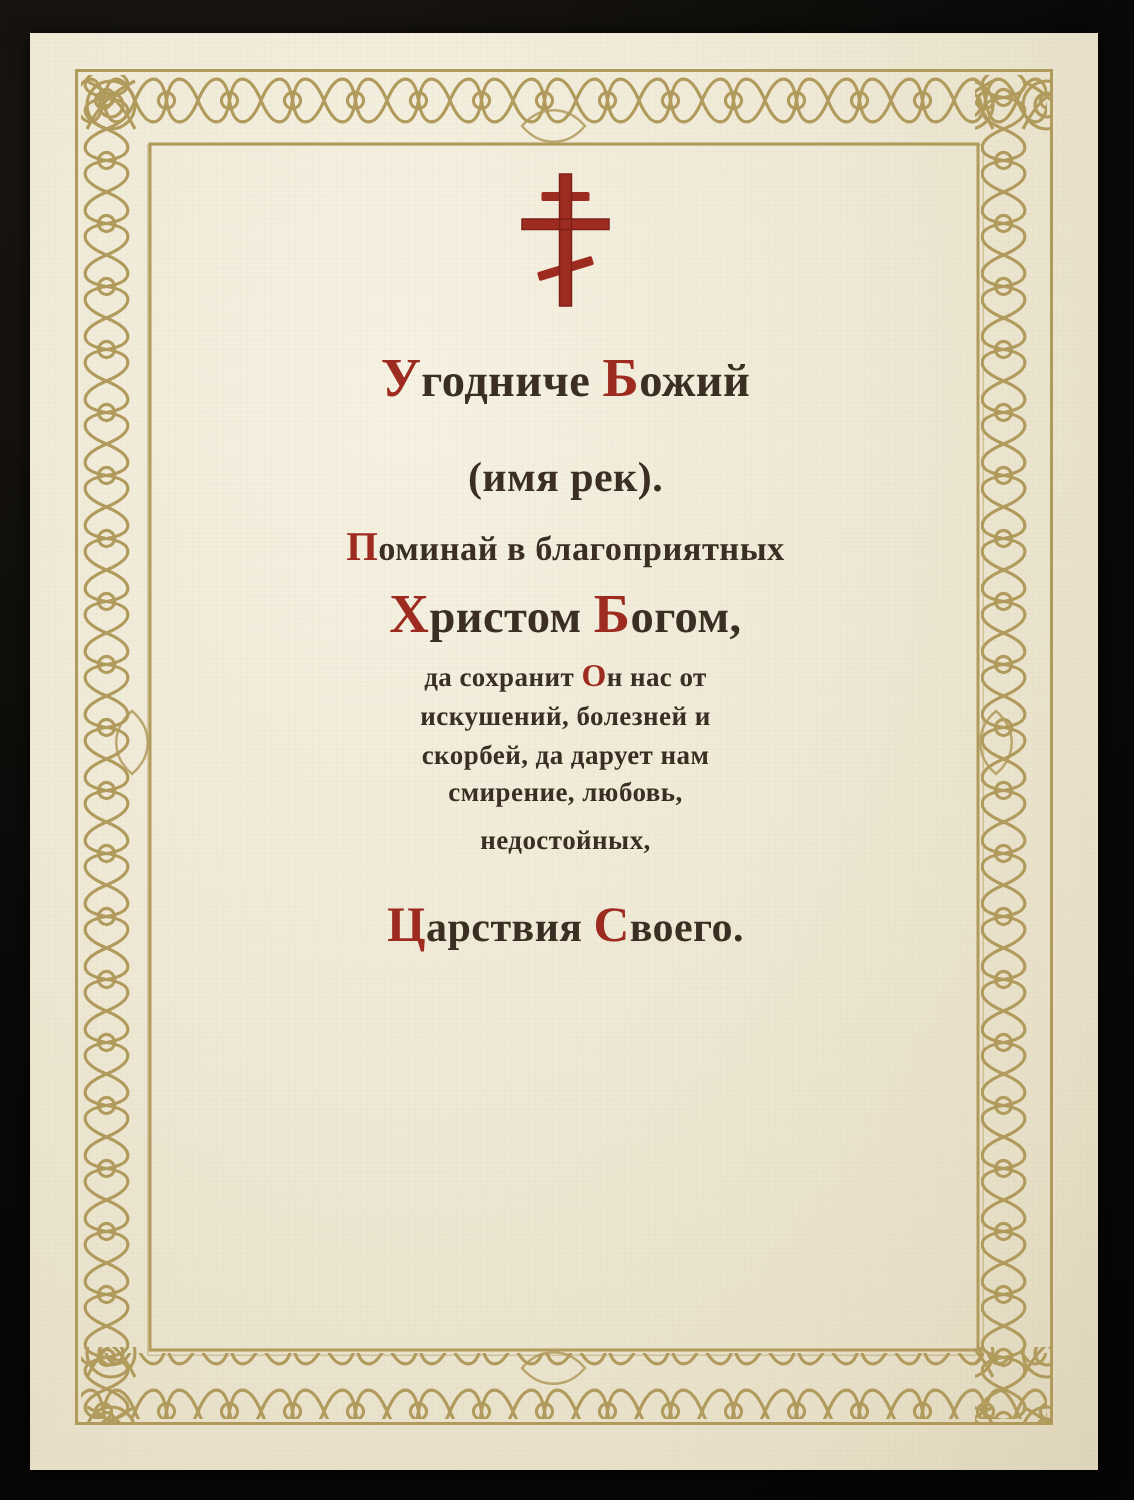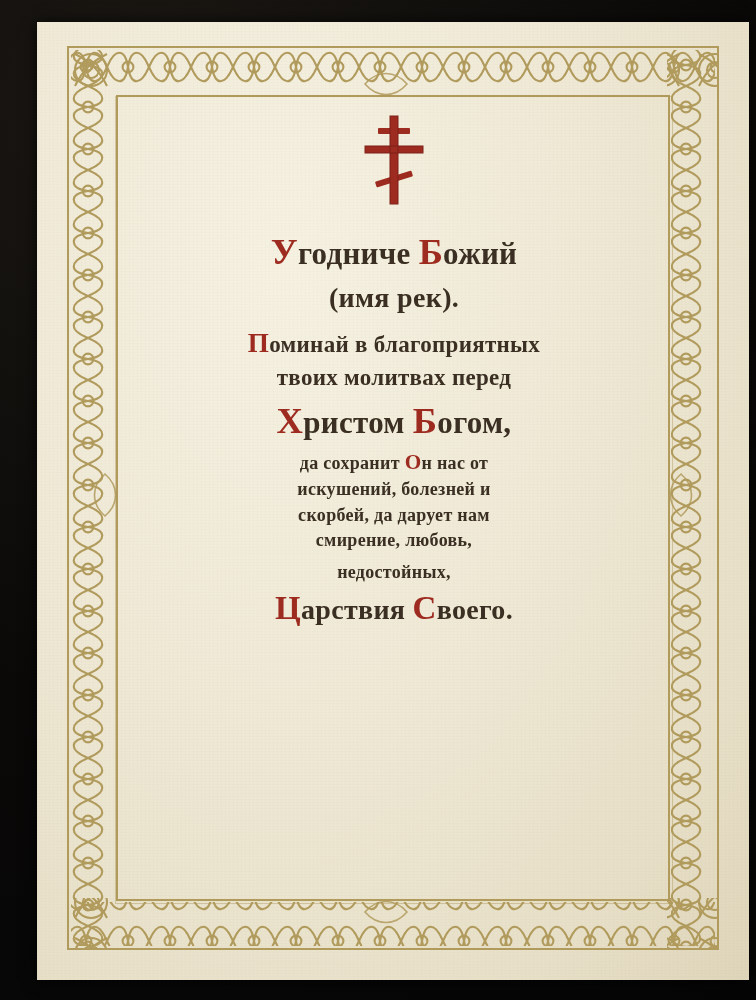--- a/index.html
+++ b/index.html
@@ -25,21 +25,21 @@
   .backdrop {
     position: absolute;
     inset: 0;
     background:
       radial-gradient(circle at 20% 10%, #1b1813 0%, #0a0908 55%, #050505 100%);
   }
 
   
   .card {
     position: absolute;
-    left: 37px;
+    left: 20px;
     top: 22px;
     width: 712px;
     height: 958px;
     background:
       radial-gradient(ellipse at 35% 25%, #f6f2e2 0%, #efe9d6 45%, #e7dfc7 80%, #ded5ba 100%);
     box-shadow: 0 0 14px rgba(0,0,0,0.75);
   }
 
   
   .grain {
@@ -97,21 +97,21 @@
     color: #3a2f22;
     font-family: "Liberation Serif", serif;
     font-weight: bold;
     letter-spacing: 0.3px;
     line-height: 1.42;
     white-space: nowrap;
   }
 
   
   .s-xl { font-size: 31px; }
-  .s-lg { font-size: 28px; }
+  .s-lg { font-size: 28px; margin-top: 21px; }
   .s-md { font-size: 23px; }
   .s-sm { font-size: 18px; }
 
   
   .cap {
     color: #9e2b20;
     font-size: 1.18em;
     font-weight: bold;
   }
 
@@ -202,21 +202,20 @@
         </span>
 
         <span class="line s-lg">(имя рек).</span>
 
         <div class="spacer-sm"></div>
 
         <span class="line s-md">
           <span class="cap">П</span><span>оминай в благоприятных</span>
         </span>
 
-        <span class="line s-md">твоих молитвах перед</span>
 
         <span class="line s-xl">
           <span class="cap">Х</span><span>ристом </span><span class="cap">Б</span><span>огом,</span>
         </span>
 
         <span class="line s-sm">
           <span>да сохранит </span><span class="cap">О</span><span>н нас от</span>
         </span>
 
         <span class="line s-sm">искушений, болезней и</span>

